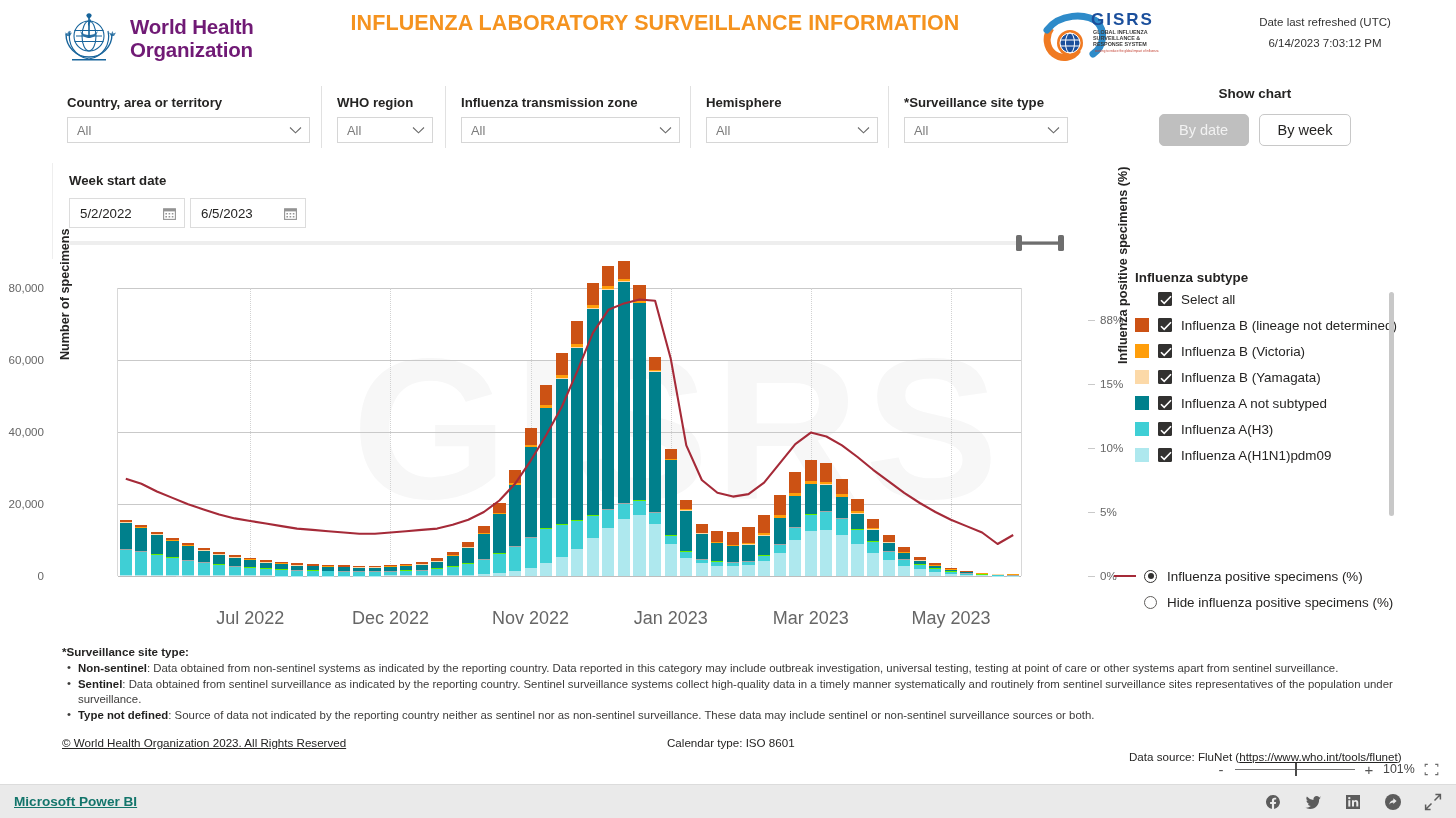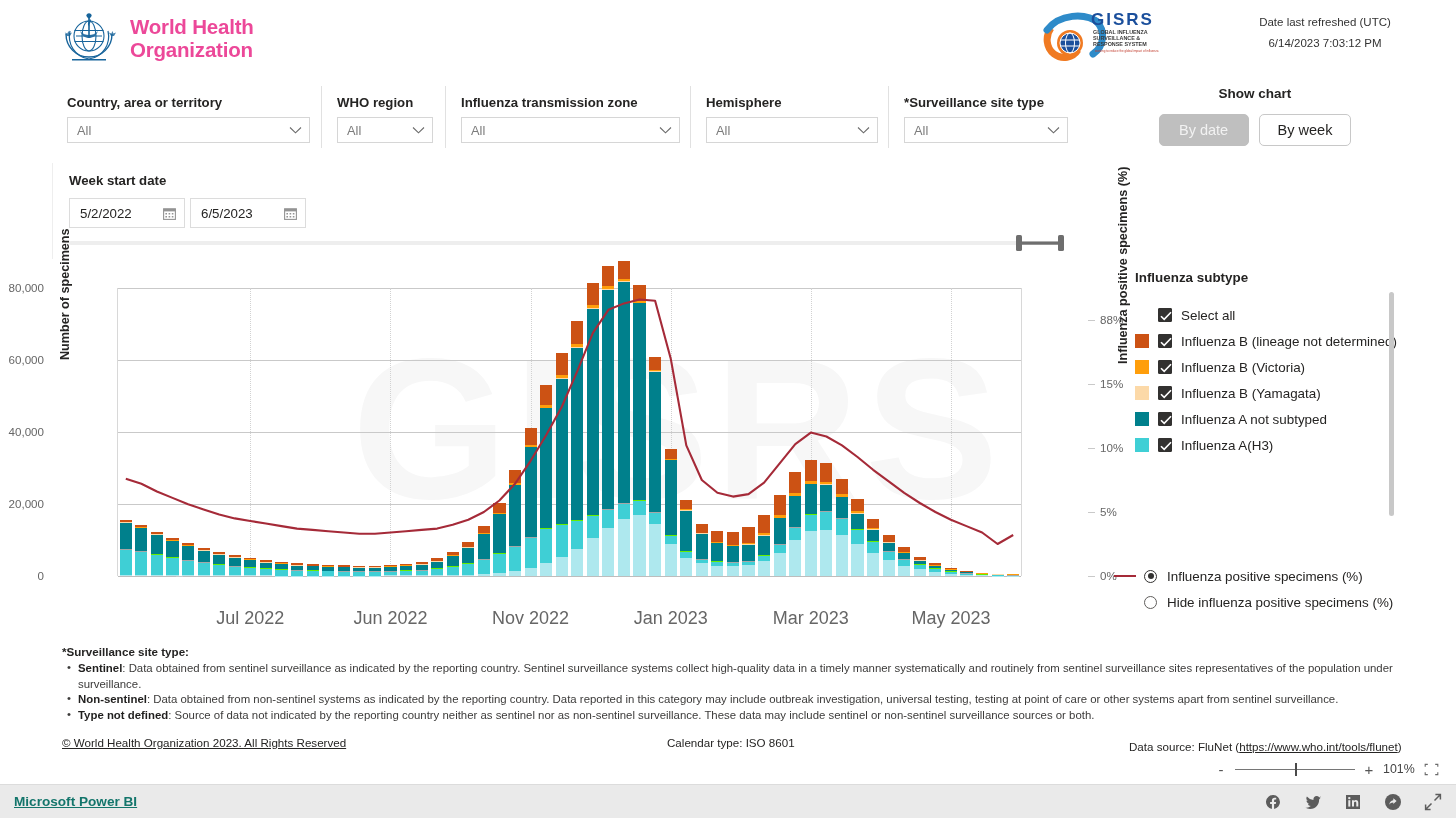--- a/index.html
+++ b/index.html
@@ -13,21 +13,21 @@
     position: relative;
   }
 
   
   .header {
     position: absolute; left: 0; top: 0; width: 1456px; height: 78px;
     background: #fff;
   }
   .who-logo { position: absolute; left: 58px; top: 8px; width: 210px; height: 62px; display: flex; align-items: center; gap: 10px; }
   .who-emblem { width: 62px; height: 58px; flex: 0 0 auto; }
-  .who-text { font-family: "Liberation Sans", sans-serif; font-weight: bold; color: #ec4899; font-size: 20.5px; line-height: 1.12; letter-spacing: -0.2px; }
+  .who-text { font-family: "Liberation Sans", sans-serif; font-weight: bold; color: #701a75; font-size: 20.5px; line-height: 1.12; letter-spacing: -0.2px; }
 
   .title-block { position: absolute; left: 330px; top: 10px; width: 650px; text-align: center; }
   .title-main { color: #F5931F; font-size: 21.5px; font-weight: bold; letter-spacing: 0.1px; line-height: 1.25; }
   .title-sub  { color: #F5931F; font-size: 18.5px; font-weight: bold; line-height: 1.3; margin-top: 2px; }
 
   .gisrs { position: absolute; left: 1043px; top: 8px; width: 120px; height: 62px; }
   .refreshed { position: absolute; left: 1210px; top: 12px; width: 230px; text-align: center; font-size: 11.5px; color: #333; line-height: 1.85; }
 
   
   .filter-bar {
@@ -104,21 +104,21 @@
     transform: rotate(-90deg); transform-origin: left top; white-space: nowrap;
   }
   .xtick { position: absolute; top: 320px; font-size: 18px; color: #666; transform: translateX(-50%); white-space: nowrap; }
 
   .bar { position: absolute; bottom: 0; display: flex; flex-direction: column-reverse; }
   .seg-part { width: 100%; }
   .lineSvg { position: absolute; left: 0; top: 0; overflow: visible; }
 
   
   .legend { position: absolute; left: 1135px; top: 270px; width: 300px; }
-  .legend-title { font-size: 13.4px; font-weight: bold; margin-bottom: 17px; }
+  .legend-title { font-size: 13.4px; font-weight: bold; margin-bottom: 1px; }
   .leg-row { display: flex; align-items: center; height: 26px; }
   .leg-swatch { width: 14px; height: 14px; margin-right: 9px; flex: 0 0 auto; }
   .leg-swatch.blank { background: transparent; }
   .cbx {
     width: 14px; height: 14px; background: #323130; border: 1px solid #323130; border-radius: 1px;
     margin-right: 9px; flex: 0 0 auto; position: relative;
   }
   .cbx svg { position: absolute; left: 1px; top: 2px; }
   .leg-label { font-size: 13.4px; color: #252423; white-space: nowrap; }
   .leg-scroll { position: absolute; left: 254px; top: 22px; width: 5px; height: 224px; background: #c8c8c8; border-radius: 3px; }
@@ -135,21 +135,21 @@
   
   .notes { position: absolute; left: 62px; top: 645px; width: 1385px; }
   .notes-title { font-size: 11.6px; font-weight: bold; margin-bottom: 3px; }
   .note-li { position: relative; padding-left: 16px; font-size: 11.4px; color: #3b3a39; line-height: 1.37; margin-bottom: 0px; }
   .note-li::before { content: "\2022"; position: absolute; left: 5px; top: -1px; color: #3b3a39; }
   .note-li b { color: #201f1e; }
 
   .footer-row { position: absolute; left: 0; top: 736px; width: 1456px; height: 18px; }
   .copy { position: absolute; left: 62px; top: 0; font-size: 11.6px; color: #252423; text-decoration: underline; }
   .calendar-type { position: absolute; left: 667px; top: 0; font-size: 11.6px; color: #252423; }
-  .datasource { position: absolute; left: 1129px; top: 4px; font-size: 11.6px; color: #252423; }
+  .datasource { position: absolute; left: 1129px; top: 14px; font-size: 11.6px; color: #252423; }
   .datasource a { color: #252423; text-decoration: underline; }
 
   .zoombar { position: absolute; left: 1216px; top: 758px; width: 230px; height: 22px; display: flex; align-items: center; gap: 9px; }
   .zminus, .zplus { font-size: 15px; color: #555; width: 10px; text-align: center; }
   .ztrack { position: relative; width: 120px; height: 1px; background: #767676; }
   .zthumb { position: absolute; left: 60px; top: -6px; width: 2px; height: 13px; background: #4a4a4a; }
   .zlevel { font-size: 12.4px; color: #444; }
   .fsicon { width: 15px; height: 13px; }
 
   .bottom-bar {
@@ -184,20 +184,21 @@
         <path d="M53 26l-2.2-3.5 2.6 1 1-2.6 1 2.6 2.6-1L56 26z" opacity=".8"></path>
       </g>
     </svg>
     <div class="who-text">
       <div>World Health</div>
       <div>Organization</div>
     </div>
   </div>
 
   <div class="title-block">
+    <div class="title-main">INFLUENZA LABORATORY SURVEILLANCE INFORMATION</div>
   </div>
 
   <svg class="gisrs" viewBox="0 0 120 62">
     <g>
       <path d="M8 20c-6 8-5 20 3 26 8 6 19 4 24-4" fill="none" stroke="#F07A22" stroke-width="7"></path>
       <circle cx="27" cy="35" r="13" fill="#F07A22"></circle>
       <circle cx="27" cy="35" r="10" fill="#1b4f9c"></circle>
       <g fill="none" stroke="#ffffff" stroke-width="1">
         <circle cx="27" cy="35" r="10"></circle>
         <ellipse cx="27" cy="35" rx="4.5" ry="10"></ellipse>
@@ -345,21 +346,21 @@
       <div class="ytick-mark-r" style="top: 224px;"></div>
       <div class="ytick-r" style="top: 160px;">10%</div>
       <div class="ytick-mark-r" style="top: 160px;"></div>
       <div class="ytick-r" style="top: 96px;">15%</div>
       <div class="ytick-mark-r" style="top: 96px;"></div>
       <div class="ytick-r" style="top: 32px;">88%</div>
       <div class="ytick-mark-r" style="top: 32px;"></div>
       <div class="vgrid" style="left: 132.336px;"></div>
       <div class="xtick" style="left: 132.336px;">Jul 2022</div>
       <div class="vgrid" style="left: 272.457px;"></div>
-      <div class="xtick" style="left: 272.457px;">Jun 2022</div>
+      <div class="xtick" style="left: 272.457px;">Dec 2022</div>
       <div class="vgrid" style="left: 412.578px;"></div>
       <div class="xtick" style="left: 412.578px;">Nov 2022</div>
       <div class="vgrid" style="left: 552.698px;"></div>
       <div class="xtick" style="left: 552.698px;">Jan 2023</div>
       <div class="vgrid" style="left: 692.819px;"></div>
       <div class="xtick" style="left: 692.819px;">Mar 2023</div>
       <div class="vgrid" style="left: 832.94px;"></div>
       <div class="xtick" style="left: 832.94px;">May 2023</div>
       <div class="bar" style="left: 1.71259px; width: 12.1438px; height: 56.4228px;">
         <div class="seg-part" style="height: 1.08px; background: rgb(174, 232, 238);"></div>
@@ -997,44 +998,53 @@
       </div>
       <div class="leg-row">
         <div class="leg-swatch" style="background: rgb(63, 207, 213);"></div>
         <div class="cbx">
           <svg width="12" height="10" viewBox="0 0 12 10">
             <path d="M1 5.2l3.2 3.2L11 1.3" fill="none" stroke="#ffffff" stroke-width="1.6"></path>
           </svg>
         </div>
         <div class="leg-label">Influenza A(H3)</div>
       </div>
+      <div class="leg-row">
+        <div class="leg-swatch" style="background: rgb(174, 232, 238);"></div>
+        <div class="cbx">
+          <svg width="12" height="10" viewBox="0 0 12 10">
+            <path d="M1 5.2l3.2 3.2L11 1.3" fill="none" stroke="#ffffff" stroke-width="1.6"></path>
+          </svg>
+        </div>
+        <div class="leg-label">Influenza A(H1N1)pdm09</div>
+      </div>
     </div>
   <div class="leg-scroll"></div>
 </div>
 
 <div class="radio-block">
   <div class="radio-row">
     <div class="line-key"></div>
     <div class="rad sel"></div>
     <div class="radio-label">Influenza positive specimens (%)</div>
   </div>
   <div class="radio-row">
     <div class="line-key blank"></div>
     <div class="rad"></div>
     <div class="radio-label">Hide influenza positive specimens (%)</div>
   </div>
 </div>
 
 <div class="notes">
   <div class="notes-title">*Surveillance site type:</div>
   <div class="note-li">
+    <b>Non-sentinel</b><span>: Data obtained from non-sentinel systems as indicated by the reporting country. Data reported in this category may include outbreak investigation, universal testing, testing at point of care or other systems apart from sentinel surveillance.</span>
+  </div>
+  <div class="note-li">
     <b>Sentinel</b><span>: Data obtained from sentinel surveillance as indicated by the reporting country. Sentinel surveillance systems collect high-quality data in a timely manner systematically and routinely from sentinel surveillance sites representatives of the population under surveillance.</span>
-  </div>
-  <div class="note-li">
-    <b>Non-sentinel</b><span>: Data obtained from non-sentinel systems as indicated by the reporting country. Data reported in this category may include outbreak investigation, universal testing, testing at point of care or other systems apart from sentinel surveillance.</span>
   </div>
   <div class="note-li">
     <b>Type not defined</b><span>: Source of data not indicated by the reporting country neither as sentinel nor as non-sentinel surveillance. These data may include sentinel or non-sentinel surveillance sources or both.</span>
   </div>
 </div>
 
 <div class="footer-row">
   <a class="copy" href="#">© World Health Organization 2023. All Rights Reserved</a>
   <div class="calendar-type">Calendar type: ISO 8601</div>
   <div class="datasource">

